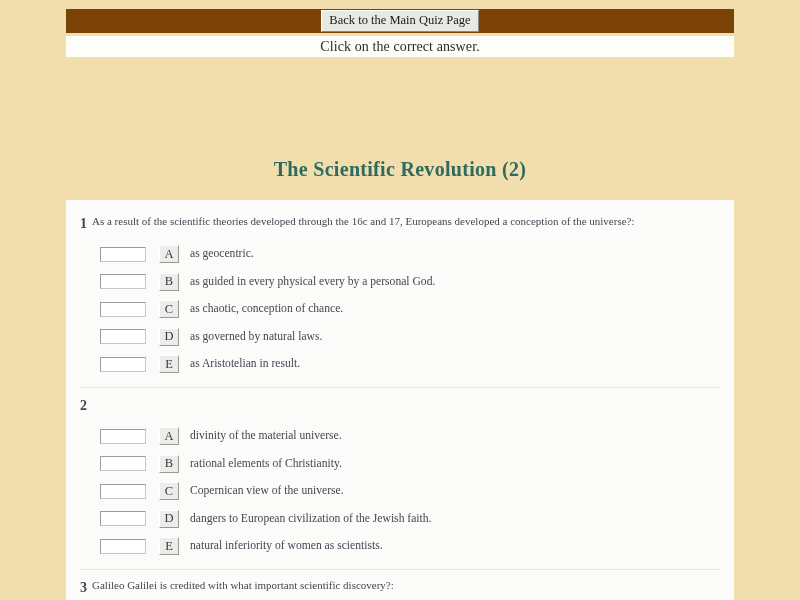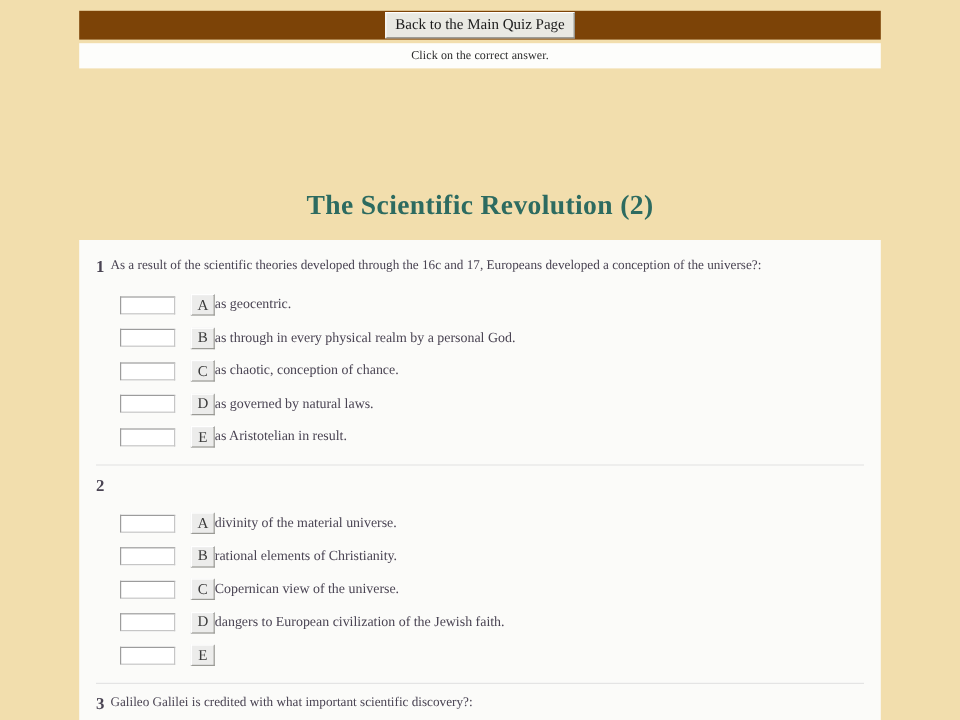--- a/index.html
+++ b/index.html
@@ -56,33 +56,33 @@
     top: 36px;
     width: 668px;
     height: 21px;
     background: #fdfdfb;
     display: flex;
     align-items: center;
     justify-content: center;
     box-sizing: border-box;
   }
   .instr-text {
-    font-size: 10px;
+    font-size: 14px;
     color: #2b2b2b;
     letter-spacing: 0.1px;
   }
 
   
   .title {
     position: absolute;
     left: 66px;
     top: 158px;
     width: 668px;
     text-align: center;
-    font-size: 23px;
+    font-size: 20px;
     font-weight: bold;
     color: #2d6b60;
     letter-spacing: 0.3px;
   }
 
   
   .panel {
     position: absolute;
     left: 66px;
     top: 200px;
@@ -155,20 +155,21 @@
     box-sizing: border-box;
     display: flex;
     align-items: center;
     justify-content: center;
     font-size: 12.5px;
     color: #3a3a3a;
     flex: 0 0 auto;
     cursor: pointer;
   }
   .opt-text {
+    margin-left: 11px;
     font-size: 11.6px;
     color: #4a4453;
     line-height: 1.2;
     white-space: nowrap;
   }
 
   .q-sep {
     border: 0;
     border-top: 1px solid #e4e4e4;
     margin: 9px 0 0 0;
@@ -199,21 +200,21 @@
           </div>
           <div class="options">
             <div class="option-row">
               <input type="text" class="opt-input" value="" style="">
               <div class="opt-letter">A</div>
               <div class="opt-text">as geocentric.</div>
             </div>
             <div class="option-row">
               <input type="text" class="opt-input" value="" style="">
               <div class="opt-letter">B</div>
-              <div class="opt-text">as through in every physical realm by a personal God.</div>
+              <div class="opt-text">as guided in every physical every by a personal God.</div>
             </div>
             <div class="option-row">
               <input type="text" class="opt-input" value="" style="">
               <div class="opt-letter">C</div>
               <div class="opt-text">as chaotic, conception of chance.</div>
             </div>
             <div class="option-row">
               <input type="text" class="opt-input" value="" style="">
               <div class="opt-letter">D</div>
               <div class="opt-text">as governed by natural laws.</div>
@@ -247,20 +248,21 @@
               <div class="opt-text">Copernican view of the universe.</div>
             </div>
             <div class="option-row">
               <input type="text" class="opt-input" value="" style="">
               <div class="opt-letter">D</div>
               <div class="opt-text">dangers to European civilization of the Jewish faith.</div>
             </div>
             <div class="option-row">
               <input type="text" class="opt-input" value="" style="">
               <div class="opt-letter">E</div>
+              <div class="opt-text">natural inferiority of women as scientists.</div>
             </div>
           </div>
         </div>
         <hr class="q-sep">
         <div class="question">
           <div class="q-head">
             <div class="q-num">3</div>
             <div class="q-text">Galileo Galilei is credited with what important scientific discovery?:</div>
           </div>
         </div>

